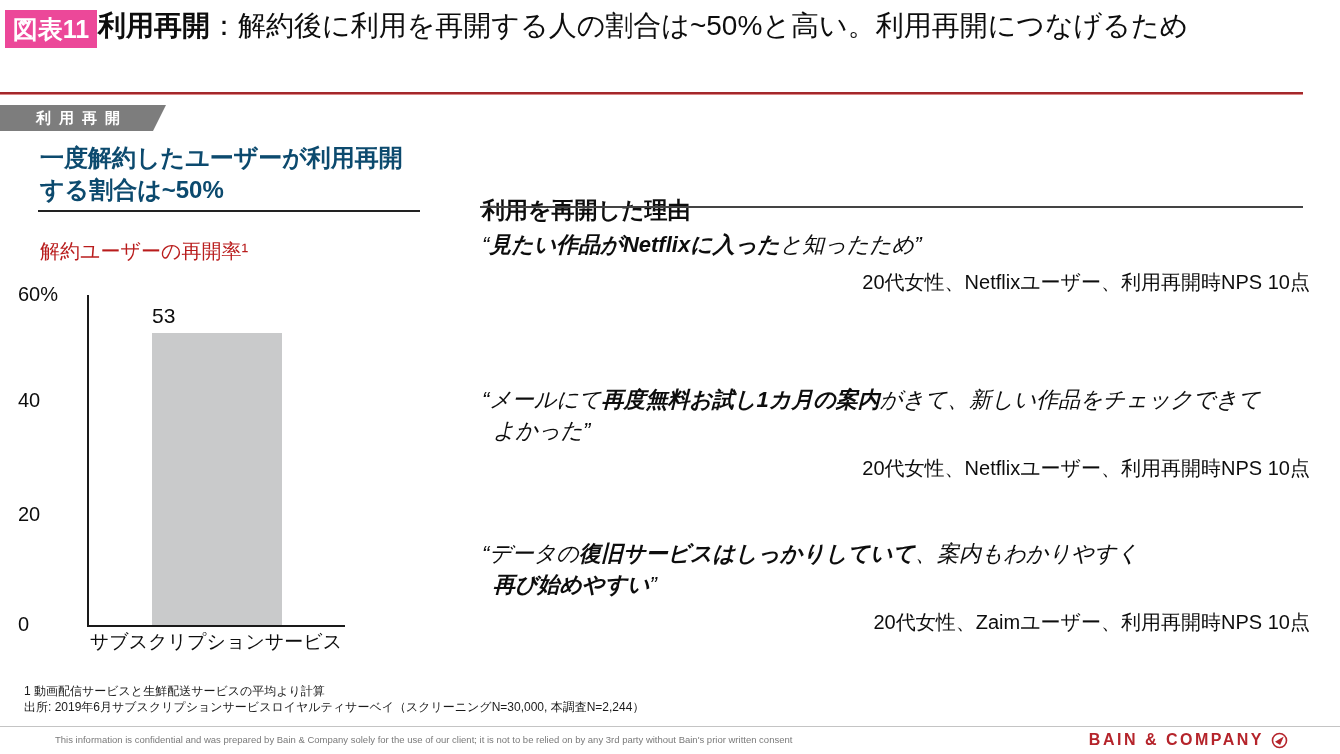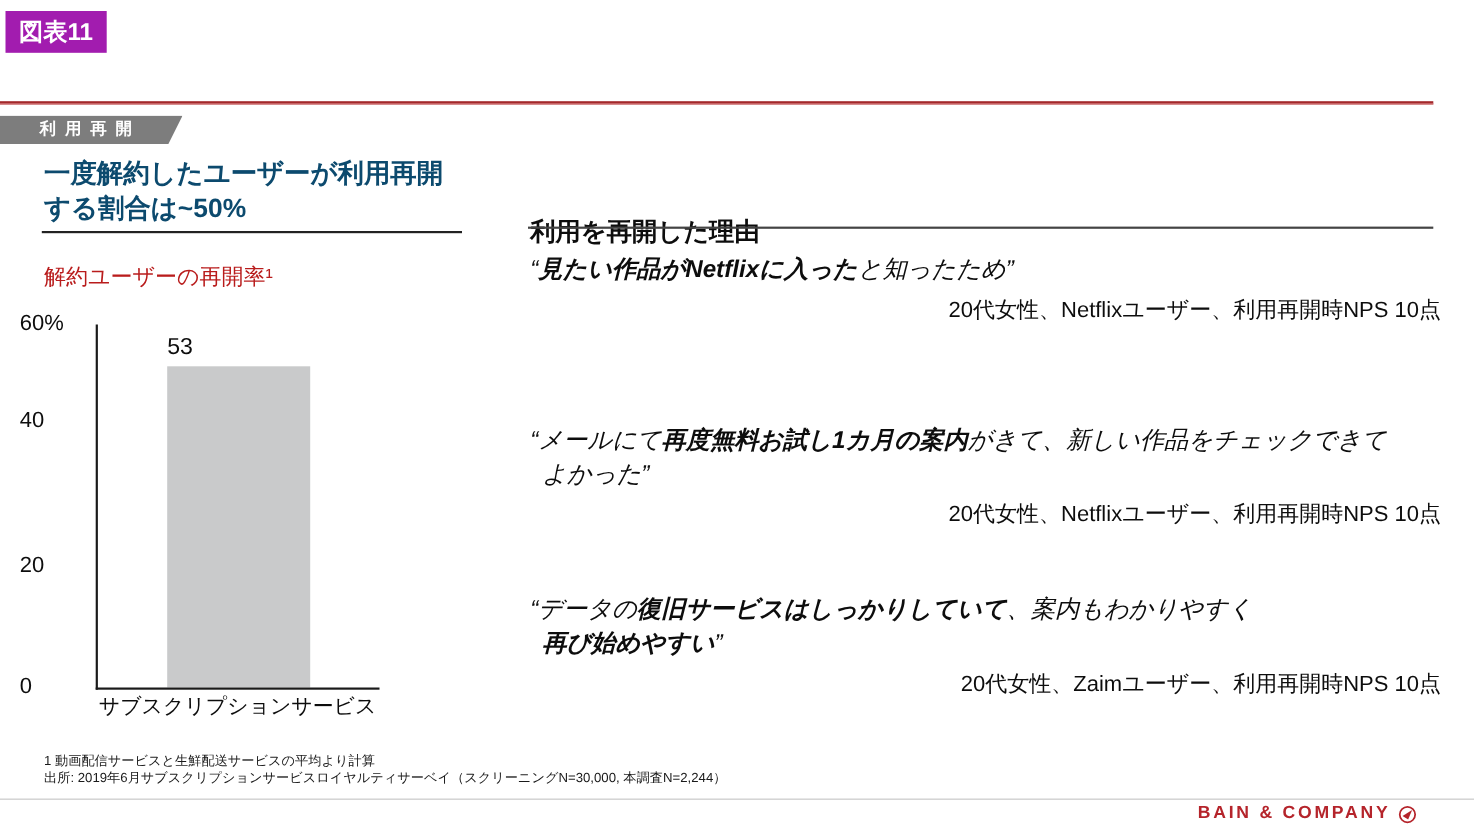--- a/index.html
+++ b/index.html
@@ -1,22 +1,22 @@
 <!DOCTYPE html>
 <html><head>
 <meta charset="utf-8">
 <style>
   * { margin:0; padding:0; box-sizing:border-box; }
   html,body { background:#ffffff; }
   body { font-family:"Liberation Sans", sans-serif; color:#111; }
   .slide { position:relative; width:1340px; height:754px; background:#fff; overflow:hidden; }
 
   
-  .figure-box { position:absolute; left:5px; top:10px; width:92px; height:38px; background:#a21caf;
-    color:#fff; font-size:22px; font-weight:bold; display:flex; align-items:center; justify-content:center; }
+  .figure-box { position:absolute; left:5px; top:10px; width:92px; height:38px; background:#ec4899;
+    color:#fff; font-size:25px; font-weight:bold; display:flex; align-items:center; justify-content:center; }
   .title { position:absolute; left:98px; top:6px; width:1240px; font-size:28px; line-height:39px;
     color:#0d0d0d; letter-spacing:0; }
   .title .line { white-space:nowrap; }
   .title .b { font-weight:bold; }
   .title-rule { position:absolute; left:0; top:92px; width:1303px; height:3px; background:#a3282b; border-bottom:1px solid #d88; }
 
   
   .section-tag { position:absolute; left:0; top:105px; width:166px; height:26px; background:#7d7d7d;
     clip-path:polygon(0 0, 100% 0, calc(100% - 13px) 100%, 0 100%);
     color:#fff; font-size:15px; font-weight:bold; letter-spacing:8px; line-height:26px; padding-left:36px; }
@@ -39,57 +39,58 @@
   .right-heading-rule { position:absolute; left:480px; top:206px; width:823px; height:2px; background:#444; }
   .quote { position:absolute; left:482px; width:828px; font-size:22px; font-style:italic; line-height:31px; color:#0d0d0d; }
   .quote .qtext { padding-left:11px; text-indent:-11px; }
   .quote .b { font-weight:bold; }
   .quote .attribution { font-style:normal; text-align:right; font-size:20px; margin-top:7px; color:#0d0d0d; }
   #quote-1 { top:229px; }
   #quote-2 { top:384px; }
   #quote-3 { top:538px; }
 
   
-  .footnotes { position:absolute; left:40px; top:683px; font-size:12px; line-height:16px; color:#1a1a1a; }
+  .footnotes { position:absolute; left:24px; top:683px; font-size:12px; line-height:16px; color:#1a1a1a; }
 
   
   .footer-rule { position:absolute; left:0; top:726px; width:1340px; height:1px; background:#c4c4c4; }
   .disclaimer { position:absolute; left:55px; top:734px; font-size:9.5px; color:#7a7a7a; }
   .logo { position:absolute; right:52px; top:731px; display:flex; align-items:center; gap:7px; }
   .logo-text { font-size:16px; font-weight:bold; letter-spacing:2.5px; color:#b5242b; white-space:nowrap; }
   .logo-mark { width:17px; height:17px; display:block; }
 </style>
 </head>
 <body>
 
 <div class="slide">
 
   <div class="figure-box">
     <span>図表11</span>
   </div>
   <div class="title">
+    <div class="line"><span class="b">利用再開</span><span>：解約後に利用を再開する人の割合は~50%と高い。利用再開につなげるため</span></div>
   </div>
   <div class="title-rule"></div>
 
   <div class="section-tag">
     <span>利用再開</span>
   </div>
 
   <div class="left-heading">
     <div>一度解約したユーザーが利用再開</div>
     <div>する割合は~50%</div>
   </div>
   <div class="left-heading-rule"></div>
   <div class="chart-label">解約ユーザーの再開率¹</div>
 
   <div>
     <div>
         <div class="y-label" style="top: 613px;">0</div>
         <div class="y-label" style="top: 503px;">20</div>
-        <div class="y-label" style="top: 371px;">40</div>
+        <div class="y-label" style="top: 389px;">40</div>
         <div class="y-label" style="top: 283px;">60%</div>
       </div>
     <div class="y-axis"></div>
     <div class="bar" style="top: 333px; height: 292px; background: rgb(201, 202, 203);"></div>
     <div class="bar-value" style="top: 304px;">53</div>
     <div class="x-axis"></div>
     <div class="x-cat">サブスクリプションサービス</div>
   </div>
 
   <div class="right-heading">利用を再開した理由</div>
@@ -109,20 +110,21 @@
     <div class="qtext"><span>“データの</span><span class="b">復旧サービスはしっかりしていて</span><span>、案内もわかりやすく</span><br><span class="b">再び始めやすい</span><span>”</span></div>
     <div class="attribution">20代女性、Zaimユーザー、利用再開時NPS 10点</div>
   </div>
 
   <div class="footnotes">
     <div>1 動画配信サービスと生鮮配送サービスの平均より計算</div>
     <div>出所: 2019年6月サブスクリプションサービスロイヤルティサーベイ（スクリーニングN=30,000, 本調査N=2,244）</div>
   </div>
 
   <div class="footer-rule"></div>
+  <div class="disclaimer">This information is confidential and was prepared by Bain &amp; Company solely for the use of our client; it is not to be relied on by any 3rd party without Bain's prior written consent</div>
   <div class="logo">
     <span class="logo-text">BAIN &amp; COMPANY</span>
     <svg class="logo-mark" viewBox="0 0 16 16">
       <circle cx="8" cy="8" r="6.6" fill="none" stroke="#b5242b" stroke-width="1.5"></circle>
       <path d="M3.8,9.2 L12,4.2 L8.6,12.2 Z" fill="#b5242b"></path>
     </svg>
   </div>
 
 </div>
 

